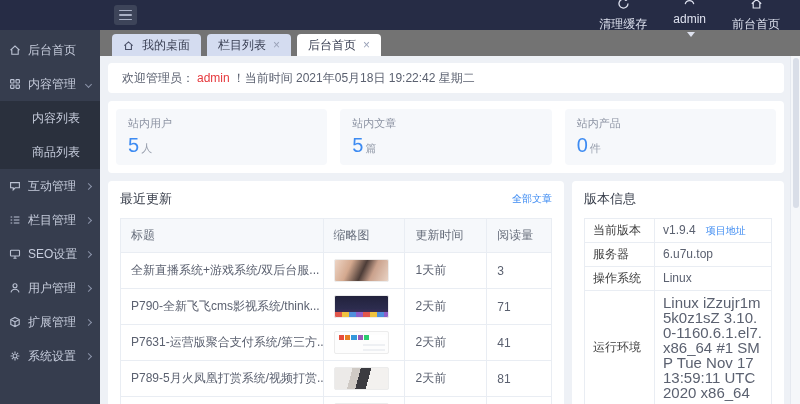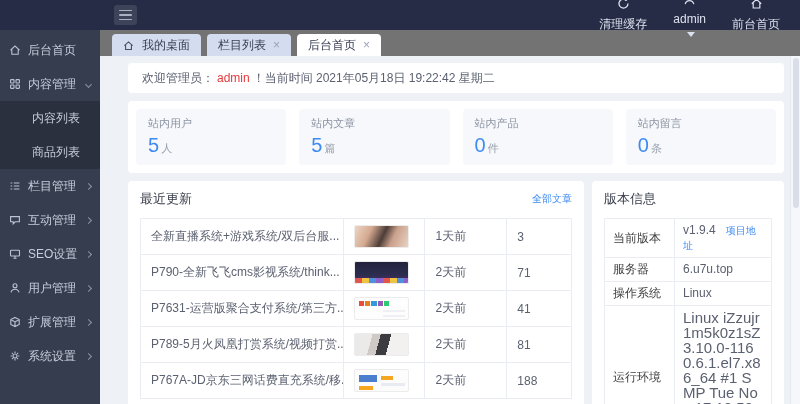--- a/index.html
+++ b/index.html
@@ -25,21 +25,21 @@
   .submenu .side-item { padding-left:32px; }
   .side-icon { flex:0 0 12px; display:flex; }
 
   
   .tabbar { position:absolute; left:100px; top:30px; right:0; height:26px; background:#737373; display:flex; align-items:flex-end; padding-left:12px; gap:6px; }
   .tab { height:22px; display:flex; align-items:center; gap:7px; padding:0 11px; border-radius:4px 4px 0 0; background:#d4dcf0; color:#383e52; cursor:pointer; }
   .tab.active { background:#ffffff; }
   .tab .close { color:#9aa2b8; font-size:12px; line-height:1; cursor:pointer; }
 
   
-  .content { position:absolute; left:100px; top:56px; right:10px; bottom:0; padding:7px 6px 0 28px; }
+  .content { position:absolute; left:100px; top:56px; right:10px; bottom:0; padding:7px 6px 0 8px; }
   .panel { background:#fff; border-radius:4px; }
   .welcome { height:30px; display:flex; align-items:center; padding:0 14px; color:#5b6170; margin-bottom:8px; }
   .welcome .user { color:#e6393d; margin:0 3px; cursor:pointer; }
 
   .stats { display:flex; gap:13px; padding:8px; margin-bottom:8px; }
   .stat-card { flex:1; background:#f6f8fb; border-radius:4px; padding:7px 12px 8px; }
   .stat-label { font-size:11px; color:#8b92a2; margin-bottom:3px; }
   .stat-value { font-size:20px; color:#3d8bf2; }
   .stat-unit { font-size:11px; color:#9aa1af; margin-left:2px; }
 
@@ -149,42 +149,42 @@
     <div class="side-item">
       <span class="lbl">内容列表</span>
     </div>
     <div class="side-item">
       <span class="lbl">商品列表</span>
     </div>
   </div>
   <div class="side-item">
     <span class="side-icon">
       <svg width="12" height="12" viewBox="0 0 12 12">
+          <path d="M1.6 2.6h8.8v5.2H6.2L4.2 9.8V7.8H1.6z" fill="none" stroke="#bcc3d4" stroke-width="1.1"></path>
+        </svg>
+    </span>
+    <span class="lbl">互动管理</span>
+    <span class="chev right"></span>
+  </div>
+  <div class="side-item">
+    <span class="side-icon">
+      <svg width="12" height="12" viewBox="0 0 12 12">
           <g stroke="#bcc3d4" stroke-width="1.1">
             <path d="M1.6 3h1.6M4.8 3h5.6"></path>
             <path d="M1.6 6h1.6M4.8 6h5.6"></path>
             <path d="M1.6 9h1.6M4.8 9h5.6"></path>
           </g>
         </svg>
     </span>
     <span class="lbl">栏目管理</span>
     <span class="chev right"></span>
   </div>
   <div class="side-item">
     <span class="side-icon">
       <svg width="12" height="12" viewBox="0 0 12 12">
-          <path d="M1.6 2.6h8.8v5.2H6.2L4.2 9.8V7.8H1.6z" fill="none" stroke="#bcc3d4" stroke-width="1.1"></path>
-        </svg>
-    </span>
-    <span class="lbl">互动管理</span>
-    <span class="chev right"></span>
-  </div>
-  <div class="side-item">
-    <span class="side-icon">
-      <svg width="12" height="12" viewBox="0 0 12 12">
           <g fill="none" stroke="#bcc3d4" stroke-width="1.1">
             <rect x="1.5" y="2.2" width="9" height="5.8" rx="0.8"></rect>
             <path d="M4.4 10.3h3.2M6 8v2.3"></path>
           </g>
         </svg>
     </span>
     <span class="lbl">SEO设置</span>
     <span class="chev right"></span>
   </div>
   <div class="side-item">
@@ -252,42 +252,44 @@
       <div class="stat-label">站内用户</div>
       <div><span class="stat-value">5</span><span class="stat-unit">人</span></div>
     </div>
     <div class="stat-card">
       <div class="stat-label">站内文章</div>
       <div><span class="stat-value">5</span><span class="stat-unit">篇</span></div>
     </div>
     <div class="stat-card">
       <div class="stat-label">站内产品</div>
       <div><span class="stat-value">0</span><span class="stat-unit">件</span></div>
-    </div>
-    <div class="stat-card">
-      <div class="stat-label">站内留言</div>
-      <div><span class="stat-value">0</span><span class="stat-unit">条</span></div>
     </div>
   </div>
 
   <div class="main">
 
     <div class="panel recent-panel">
       <div class="panel-head">
         <span>最近更新</span>
         <a class="link">全部文章</a>
       </div>
       <table>
         <colgroup>
             <col style="width:47%">
             <col style="width:19%">
             <col style="width:19%">
             <col style="width:15%">
           </colgroup>
         <tbody>
+            <tr>
+          <th>标题</th>
+          <th>缩略图</th>
+          <th>更新时间</th>
+          <th>阅读量</th>
+        </tr>
         <tr>
           <td class="cell-title">全新直播系统+游戏系统/双后台服...</td>
           <td>
                 <div class="thumb thumb-1"></div>
               </td>
           <td>1天前</td>
           <td>3</td>
         </tr>
         <tr>
           <td class="cell-title">P790-全新飞飞cms影视系统/think...</td>

